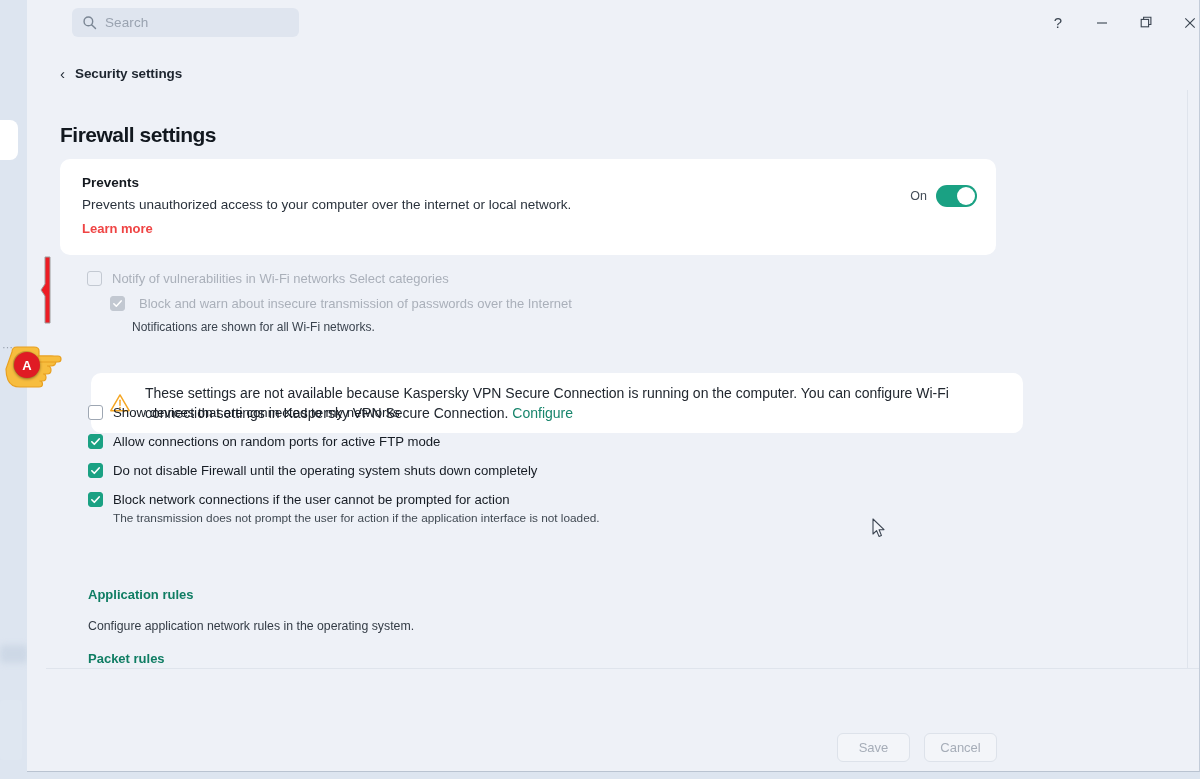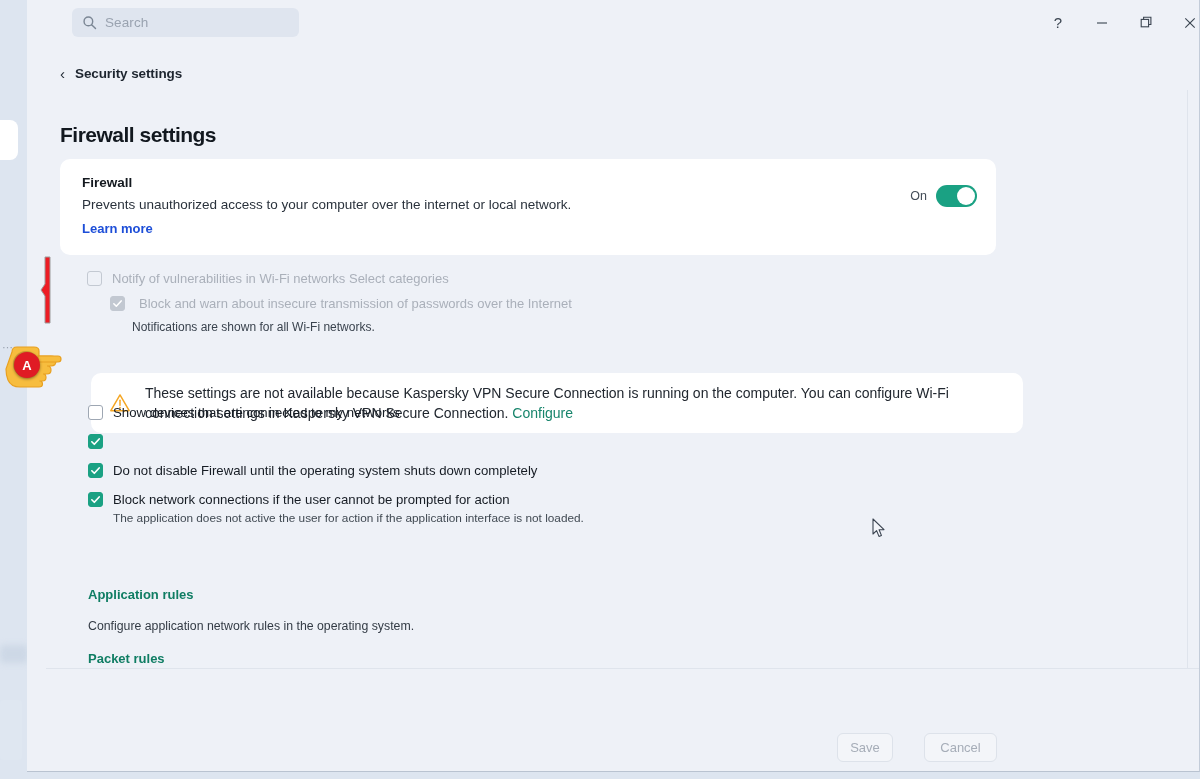--- a/index.html
+++ b/index.html
@@ -101,21 +101,21 @@
   .card-title {
     position: absolute; left: 22px; top: 16px;
     font-size: 13.5px; font-weight: bold; color: #14191f;
   }
   .card-desc {
     position: absolute; left: 22px; top: 38px;
     font-size: 13.5px; color: #2a323c;
   }
   .card-link {
     position: absolute; left: 22px; top: 62px;
-    font-size: 13px; font-weight: bold; color: #1d4ed8; cursor: pointer;
+    font-size: 13px; font-weight: bold; color: #ef4444; cursor: pointer;
   }
   .toggle-wrap {
     position: absolute; right: 19px; top: 26px;
     display: flex; align-items: center; gap: 9px;
   }
   .toggle-label { font-size: 12.5px; color: #434c57; }
   .toggle {
     width: 41px; height: 22px; border-radius: 11px; background: #1aa183;
     position: relative; cursor: pointer; border: none;
   }
@@ -191,21 +191,21 @@
   .footer {
     position: absolute; left: 0; top: 669px; width: 1173px; height: 103px;
     background: #eef1f7;
   }
   .btn {
     position: absolute; top: 64px; height: 29px; border-radius: 6px;
     background: #f3f5f9; border: 1px solid #dde2ea; color: #a6adb8;
     font-size: 13px; font-family: "Liberation Sans", sans-serif;
     cursor: default;
   }
-  .btn-save { left: 810px; width: 56px; }
+  .btn-save { left: 810px; width: 73px; }
   .btn-cancel { left: 897px; width: 73px; }
 
   
   .scroll-gutter {
     position: absolute; right: 0; top: 45px; width: 13px; height: 668px;
     background: #eef1f7; border-left: 1px solid #dfe4ec;
     cursor: pointer;
   }
 
   
@@ -286,21 +286,21 @@
     <div class="content">
 
       <div class="breadcrumb">
         <span class="chev">‹</span>
         <span class="bc-label">Security settings</span>
       </div>
 
       <div class="page-title">Firewall settings</div>
 
       <div class="card">
-        <div class="card-title">Firewall</div>
+        <div class="card-title">Prevents</div>
         <div class="card-desc">Prevents unauthorized access to your computer over the internet or local network.</div>
         <div class="card-link">Learn more</div>
         <div class="toggle-wrap">
           <span class="toggle-label">On</span>
           <button class="toggle">
             <span class="knob"></span>
           </button>
         </div>
       </div>
 
@@ -339,20 +339,23 @@
             <div class="opt-label">Show devices that are connected to my networks</div>
           </div>
         </div>
 
         <div class="opt-row">
           <span class="cb checked">
             <svg viewBox="0 0 12 12">
               <polyline points="2,6.3 4.7,9 10,3.2" fill="none" stroke="#ffffff" stroke-width="1.8" stroke-linecap="round" stroke-linejoin="round"></polyline>
             </svg>
           </span>
+          <div>
+            <div class="opt-label">Allow connections on random ports for active FTP mode</div>
+          </div>
         </div>
 
         <div class="opt-row">
           <span class="cb checked">
             <svg viewBox="0 0 12 12">
               <polyline points="2,6.3 4.7,9 10,3.2" fill="none" stroke="#ffffff" stroke-width="1.8" stroke-linecap="round" stroke-linejoin="round"></polyline>
             </svg>
           </span>
           <div>
             <div class="opt-label">Do not disable Firewall until the operating system shuts down completely</div>
@@ -360,21 +363,21 @@
         </div>
 
         <div class="opt-row">
           <span class="cb checked">
             <svg viewBox="0 0 12 12">
               <polyline points="2,6.3 4.7,9 10,3.2" fill="none" stroke="#ffffff" stroke-width="1.8" stroke-linecap="round" stroke-linejoin="round"></polyline>
             </svg>
           </span>
           <div>
             <div class="opt-label">Block network connections if the user cannot be prompted for action</div>
-            <div class="opt-sub">The application does not active the user for action if the application interface is not loaded.</div>
+            <div class="opt-sub">The transmission does not prompt the user for action if the application interface is not loaded.</div>
           </div>
         </div>
       </div>
 
       <div class="link-sections">
         <div class="link-sec">
           <div class="link-head">Application rules</div>
           <div class="link-sub">Configure application network rules in the operating system.</div>
         </div>
         <div class="link-sec">

